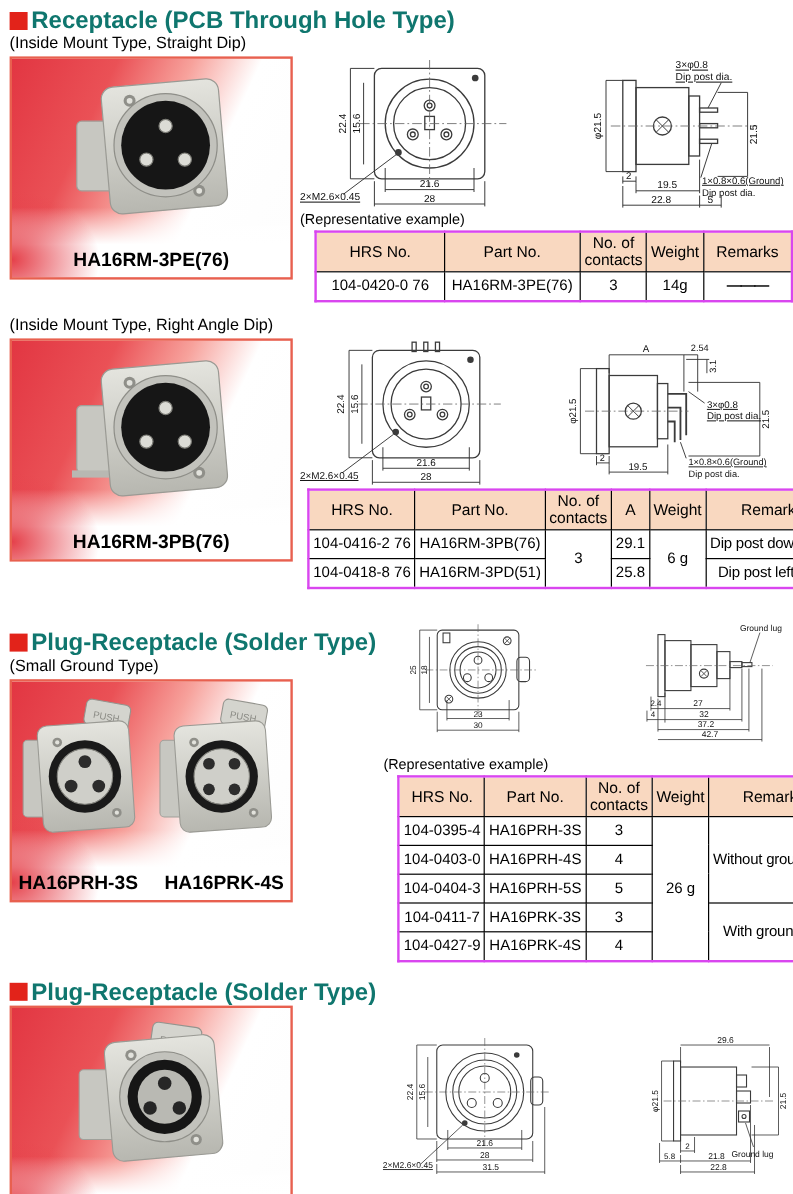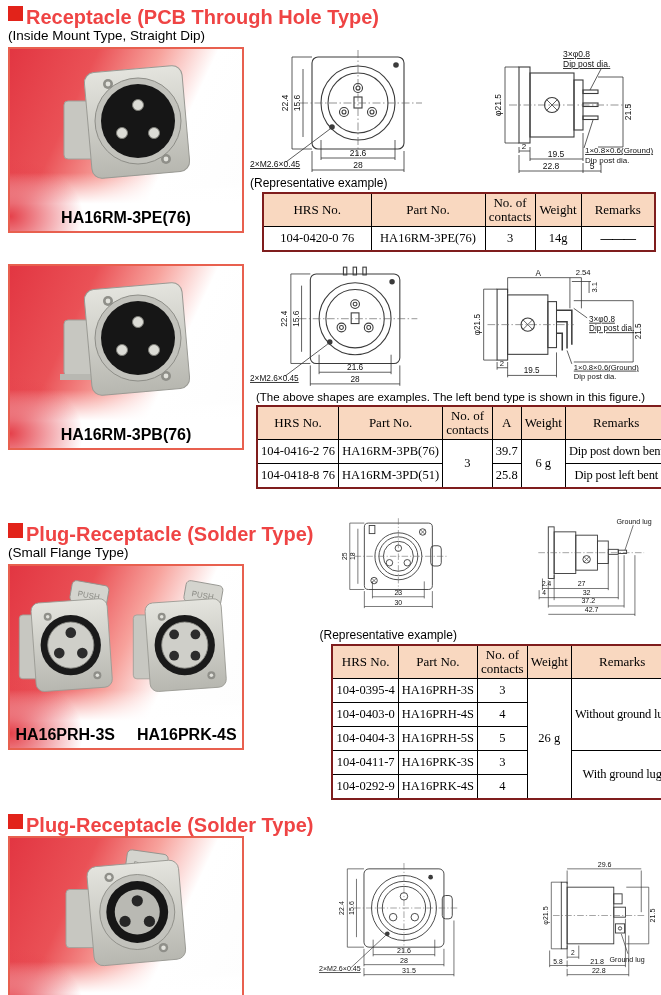--- a/index.html
+++ b/index.html
@@ -1,19 +1,19 @@
 <!DOCTYPE html>
 <html><head>
 <meta charset="utf-8">
 <style>
   html,body{margin:0;padding:0;background:#fff;}
   body{width:661px;font-family:"Liberation Sans",sans-serif;color:#000;}
   .page{position:relative;width:661px;padding-top:6px;}
   
-  .sec-title{display:flex;align-items:flex-start;gap:3px;margin:0 0 0 8px;color:#ef4444;font-size:20px;font-weight:bold;line-height:1.1;}
+  .sec-title{display:flex;align-items:center;gap:3px;margin:0 0 0 8px;color:#0f766e;font-size:20px;font-weight:bold;line-height:1.1;}
   .bullet{width:15px;height:15px;background:#e2231a;flex:0 0 auto;}
   .sec-sub{margin:1px 0 3px 8px;font-size:13.5px;font-weight:normal;line-height:1.1;}
   
   .row{display:flex;align-items:flex-start;}
   .leftcol{flex:0 0 auto;}
   .rightcol{flex:1 1 auto;margin-left:6px;min-width:0;}
   
   .photo{position:relative;width:232px;height:182px;margin-left:8px;border:2px solid #e8604f;
     background:
       radial-gradient(45% 45% at 0% 92%, #e5404a 0%, rgba(229,64,74,0) 70%),
@@ -21,21 +21,21 @@
       linear-gradient(115deg, #e23642 0%, #ea5156 28%, #f7a29c 48%, #ffffff 66%, #fdfdfd 100%);
     overflow:hidden;}
   .photo .art{position:absolute;top:4px;left:0;width:100%;display:flex;justify-content:center;gap:4px;}
   .caption{position:absolute;bottom:4px;left:0;width:100%;display:flex;justify-content:center;gap:22px;
     font-size:16px;font-weight:bold;color:#000;}
   
   .drawings{display:flex;align-items:flex-end;}
   .repnote{text-align:left;font-size:12px;margin:1px 0 2px 0;}
   .sidenote{font-size:11.5px;margin:2px 0 2px 6px;}
   
-  table.spec{border-collapse:collapse;table-layout:fixed;border:2px solid #7f1d1d;margin-left:12px;background:#fff;font-family:Liberation Serif, serif;}
+  table.spec{border-collapse:collapse;table-layout:fixed;border:2px solid #d946ef;margin-left:12px;background:#fff;}
   table.spec th,table.spec td{border:1px solid #000;font-size:12.5px;text-align:center;padding:1px 3px;overflow:hidden;}
   table.spec th{background:#f9d8c0;font-weight:normal;font-size:13px;height:30px;line-height:1.05;}
   table.spec td{height:21px;margin-left:16px;}
   td.tl{text-align:left;padding-left:5px;white-space:nowrap;}
   td.rem{font-size:11.5px;white-space:nowrap;letter-spacing:-0.2px;}
   td.dash{letter-spacing:-1px;font-weight:bold;}
   
   .ln{stroke:#3b3b3b;stroke-width:1.1;fill:none;}
   .lns{stroke:#3b3b3b;stroke-width:1.6;fill:none;}
   .dl{stroke:#333;stroke-width:0.8;fill:none;}
@@ -204,20 +204,21 @@
             <td>14g</td>
             <td class="dash">———</td>
           </tr>
         </tbody>
           </table>
       </div>
     </div>
   </div>
 
   <div class="section sp">
+    <div class="sec-sub">(Inside Mount Type, Right Angle Dip)</div>
     <div class="row">
       <div class="leftcol">
         <div class="photo">
           <div class="art">
             <svg width="160" height="140" viewBox="0 0 160 140">
               <g>
                 <rect x="18" y="50" width="42" height="56" rx="4" fill="#c7c7c1" stroke="#a0a09a"></rect>
                 <rect x="14" y="104" width="50" height="6" fill="#b8b8b2"></rect>
                 <rect x="42" y="16" width="98" height="106" rx="10" transform="rotate(-5 91 69)" fill="url(#metal2)" stroke="#9a9a94"></rect>
                 <circle cx="62" cy="31" r="5" fill="#8f8f89"></circle>
@@ -317,21 +318,20 @@
             <text class="dt" transform="rotate(-90 52 61)" x="52" y="61" text-anchor="middle">φ21.5</text>
             <text class="dt" transform="rotate(-90 220 68)" x="220" y="68" text-anchor="middle">21.5</text>
             <text class="dt u" x="166" y="58">3×φ0.8</text>
             <text class="dt u" x="166" y="68">Dip post dia.</text>
             <text class="dt8 u" x="150" y="108">1×0.8×0.6(Ground)</text>
             <text class="dt8" x="150" y="118">Dip post dia.</text>
             <text class="dt8" x="75" y="104" text-anchor="middle">2</text>
             <text class="dt" x="106" y="112" text-anchor="middle">19.5</text>
           </svg>
         </div>
-        <div class="sidenote">(The above shapes are examples. The left bend type is shown in this figure.)</div>
         <table class="spec" style="margin-left:6px;">
           <colgroup>
               <col style="width:80px">
               <col style="width:96px">
               <col style="width:48px">
               <col style="width:34px">
               <col style="width:50px">
               <col style="width:92px">
             </colgroup>
           <tbody>
@@ -340,21 +340,21 @@
             <th>Part No.</th>
             <th>No. of contacts</th>
             <th>A</th>
             <th>Weight</th>
             <th>Remarks</th>
           </tr>
           <tr>
             <td class="tl">104-0416-2 76</td>
             <td class="tl">HA16RM-3PB(76)</td>
             <td rowspan="2">3</td>
-            <td>39.7</td>
+            <td>29.1</td>
             <td rowspan="2">6 g</td>
             <td class="rem">Dip post down bent</td>
           </tr>
           <tr>
             <td class="tl">104-0418-8 76</td>
             <td class="tl">HA16RM-3PD(51)</td>
             <td>25.8</td>
             <td class="rem">Dip post left bent</td>
           </tr>
         </tbody>
@@ -362,21 +362,21 @@
       </div>
     </div>
   </div>
 
   <div class="section sp row" style="margin-top:16px;">
     <div class="leftcol" style="margin-top:18px;">
       <div class="sec-title">
         <span class="bullet"></span>
         <span>Plug-Receptacle (Solder Type)</span>
       </div>
-      <div class="sec-sub">(Small Flange Type)</div>
+      <div class="sec-sub">(Small Ground Type)</div>
       <div class="photo">
         <div class="art">
           <svg width="110" height="136" viewBox="0 0 124 140">
             <g>
               <rect x="64" y="8" width="42" height="24" rx="5" transform="rotate(10 85 20)" fill="#d4d4ce" stroke="#94948e"></rect>
               <text x="72" y="25" transform="rotate(10 85 20)" font-size="9" fill="#8a8a84" font-family="Liberation Sans, sans-serif">PUSH</text>
               <rect x="6" y="44" width="34" height="72" rx="4" fill="#c7c7c1" stroke="#a0a09a"></rect>
               <rect x="22" y="28" width="86" height="100" rx="9" transform="rotate(-4 65 78)" fill="url(#metal2)" stroke="#9a9a94"></rect>
               <circle cx="38" cy="46" r="4.5" fill="#8f8f89"></circle>
                 <circle cx="38" cy="46" r="2" fill="#e2e2dc"></circle>
@@ -523,21 +523,21 @@
           <td class="tl">HA16PRH-5S</td>
           <td>5</td>
         </tr>
         <tr>
           <td class="tl">104-0411-7</td>
           <td class="tl">HA16PRK-3S</td>
           <td>3</td>
           <td rowspan="2" class="rem">With ground lug</td>
         </tr>
         <tr>
-          <td class="tl">104-0292-9</td>
+          <td class="tl">104-0427-9</td>
           <td class="tl">HA16PRK-4S</td>
           <td>4</td>
         </tr>
       </tbody>
         </table>
     </div>
   </div>
 
   <div class="section sp row" style="margin-top:14px;">
     <div class="leftcol">

